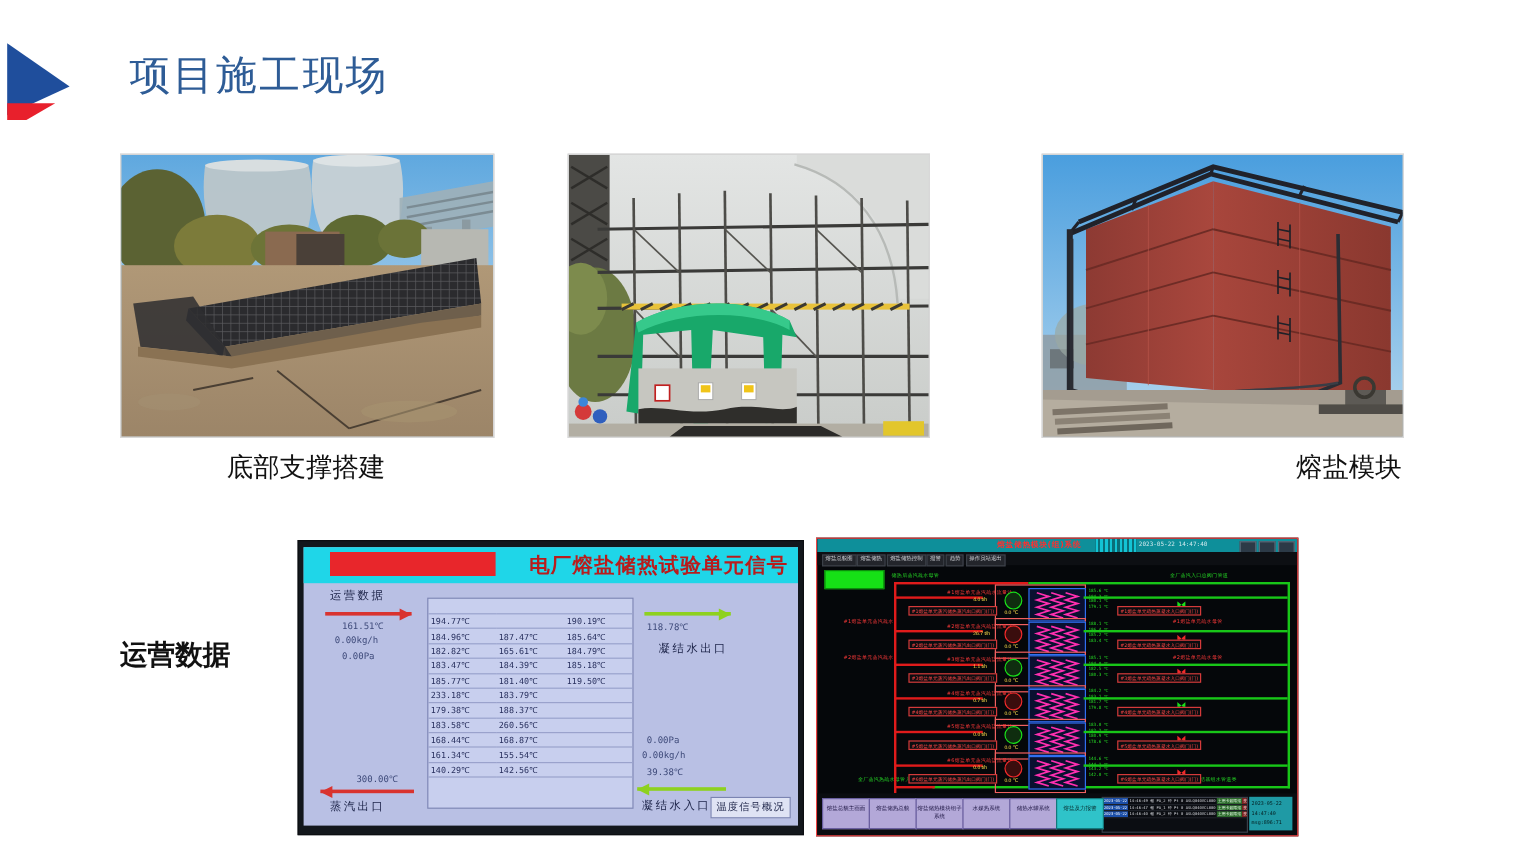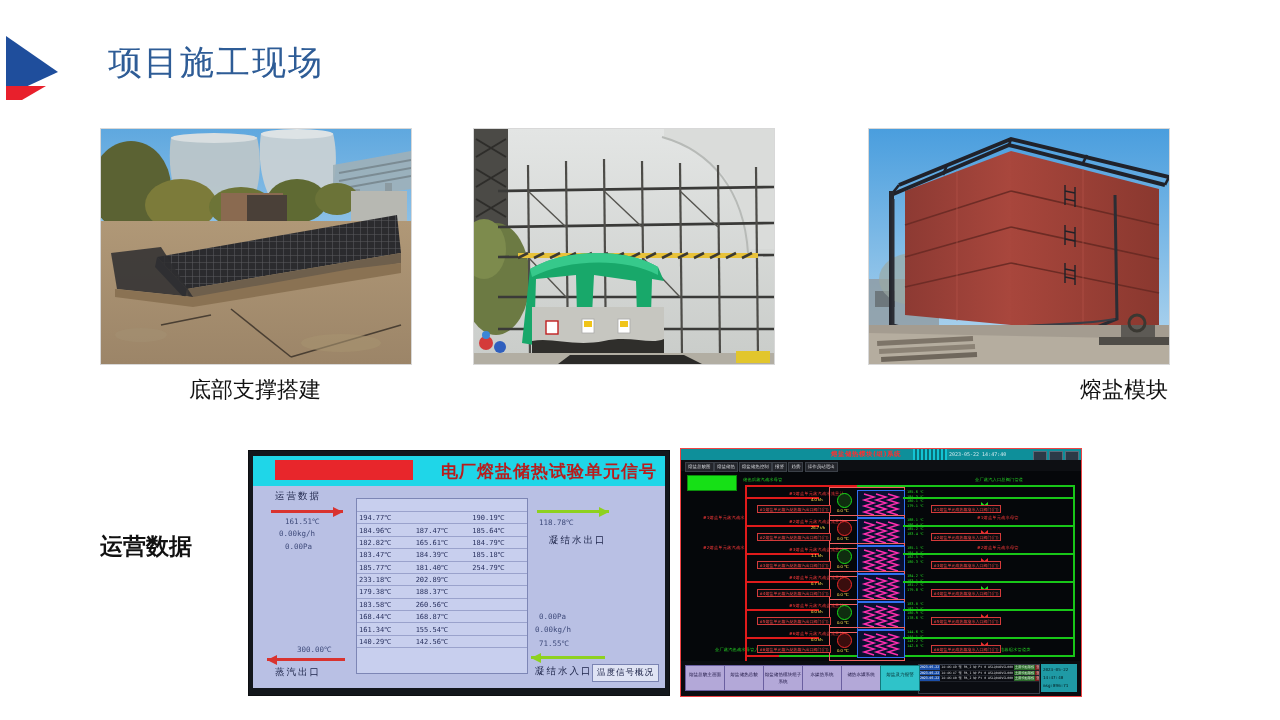--- a/index.html
+++ b/index.html
@@ -427,25 +427,25 @@
                   <td>184.79℃</td>
                 </tr>
                 <tr>
                   <td>183.47℃</td>
                   <td>184.39℃</td>
                   <td>185.18℃</td>
                 </tr>
                 <tr>
                   <td>185.77℃</td>
                   <td>181.40℃</td>
-                  <td>254.79℃</td>
+                  <td>119.50℃</td>
                 </tr>
                 <tr>
                   <td>233.18℃</td>
-                  <td>202.89℃</td>
+                  <td>183.79℃</td>
                   <td></td>
                 </tr>
                 <tr>
                   <td>179.38℃</td>
                   <td>188.37℃</td>
                   <td></td>
                 </tr>
                 <tr>
                   <td>183.58℃</td>
                   <td>260.56℃</td>
@@ -472,21 +472,21 @@
 
         <div class="val" style="left:44px;top:158px;">300.00℃</div>
         <div class="arrow" style="left:14px;top:172px;width:78px;">
           <div class="shaft" style="background:#d9332f;"></div>
           <div class="head" style="left:0px;border-right:10px solid #d9332f;border-left:none;"></div>
         </div>
         <div class="lbl-cn zh" style="left:22px;top:180px;">蒸汽出口</div>
 
         <div class="val" style="left:286px;top:126px;">0.00Pa</div>
         <div class="val" style="left:282px;top:139px;">0.00kg/h</div>
-        <div class="val" style="left:286px;top:152px;">71.55℃</div>
+        <div class="val" style="left:286px;top:152px;">39.38℃</div>
         <div class="arrow" style="left:278px;top:170px;width:74px;">
           <div class="shaft" style="background:#8ed11f;"></div>
           <div class="head" style="left:0px;border-right:10px solid #8ed11f;border-left:none;"></div>
         </div>
         <div class="lbl-cn zh" style="left:282px;top:179px;">凝结水入口</div>
 
         <div class="btn-hmi zh">温度信号概况</div>
       </div>
     </div>
   </div>

